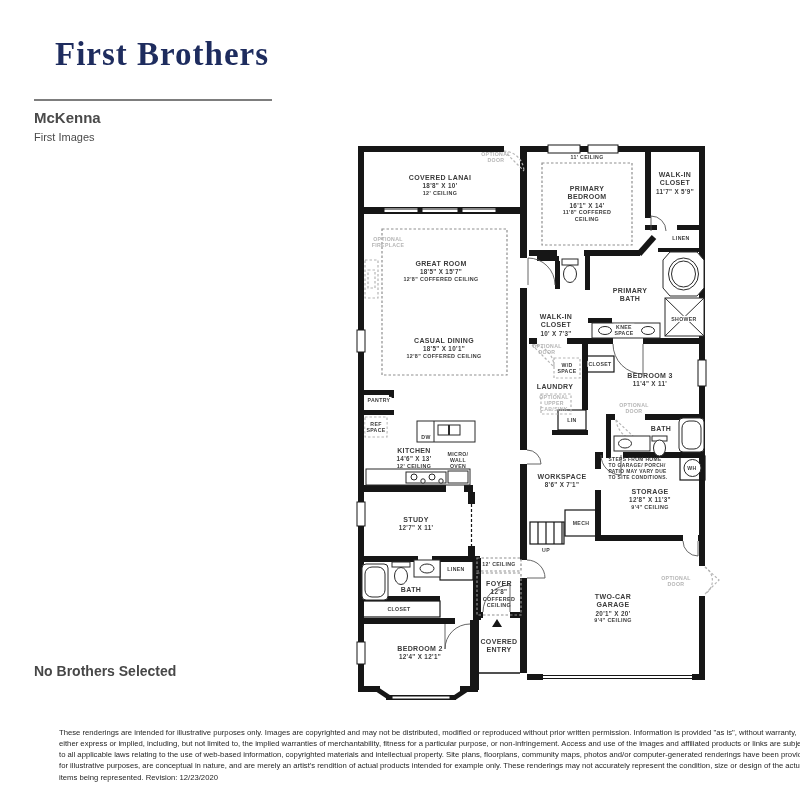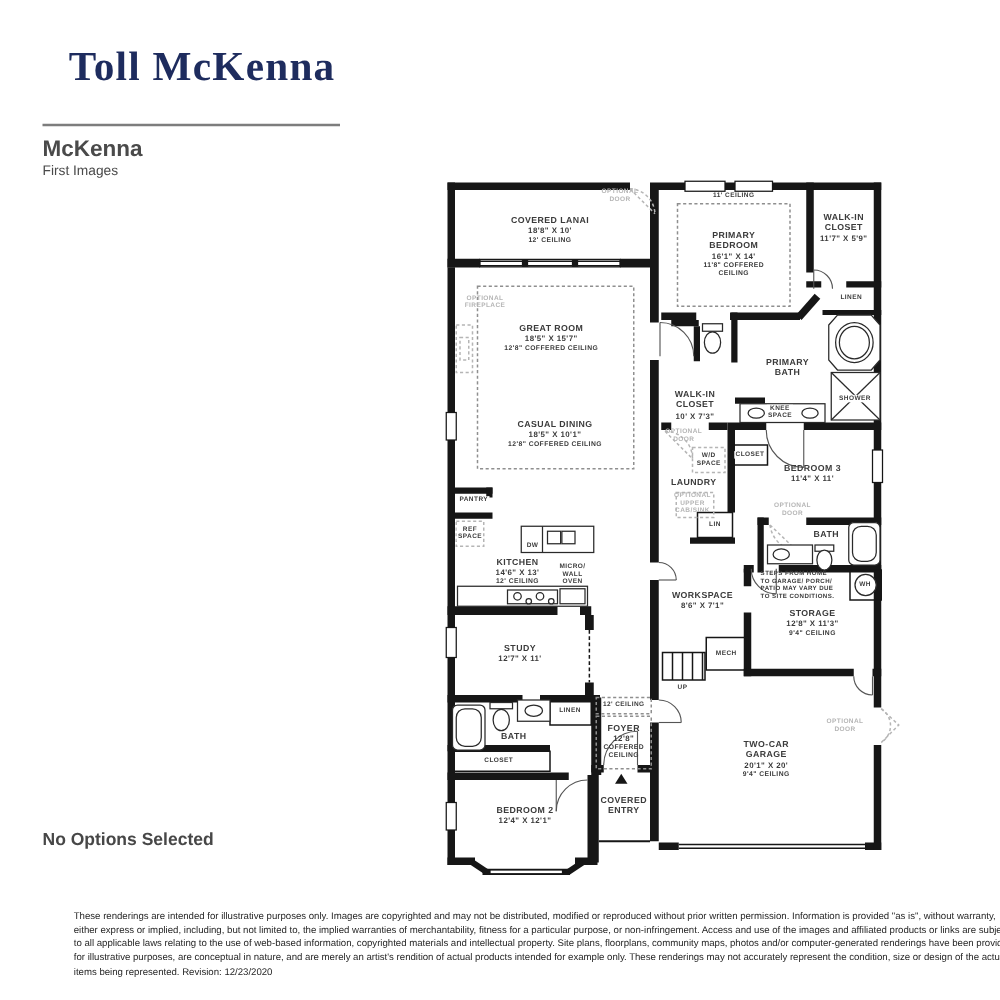--- a/index.html
+++ b/index.html
@@ -2,21 +2,21 @@
 <html><head>
 <meta charset="utf-8">
 <style>
   html,body{margin:0;padding:0;}
   body{width:800px;height:800px;background:#ffffff;position:relative;overflow:hidden;
        font-family:"Liberation Sans",sans-serif;}
   
   .logo{position:absolute;left:55px;top:36px;font-family:"Liberation Serif",serif;
         font-weight:700;font-size:33px;color:#1e2c5e;letter-spacing:1px;}
   .rule{position:absolute;left:34px;top:99px;width:238px;height:2px;background:#7d7d7d;}
-  .plan-name{position:absolute;left:34px;top:109px;font-size:18px;font-weight:700;color:#4a4a4a;}
+  .plan-name{position:absolute;left:34px;top:109px;font-size:15px;font-weight:700;color:#4a4a4a;}
   .floor-name{position:absolute;left:34px;top:131px;font-size:11px;color:#4a4a4a;}
   .no-options{position:absolute;left:34px;top:663px;font-size:14px;font-weight:700;color:#474747;}
   .disclaimer{position:absolute;left:27px;top:727px;width:755px;font-size:7.7px;
               line-height:1.45;color:#262626;margin-left:32px;}
   
   .plan{position:absolute;left:348px;top:138px;width:376px;height:570px;}
   .plan svg{position:absolute;left:0;top:0;}
   .lbl{position:absolute;transform:translate(-50%,-50%);text-align:center;color:#3b3b3b;
        letter-spacing:0.35px;line-height:1.2;white-space:nowrap;z-index:3;}
   .ln.name{font-size:7px;font-weight:700;}
@@ -24,25 +24,25 @@
   .ln.ceil{font-size:5.4px;font-weight:700;}
   .lbl.tiny .ln{font-size:5.2px;font-weight:700;}
   .lbl.opt{color:#b5b5b5;}
   .lbl.bg{background:#ffffff;padding:0 1px;}
   .lbl.steps{text-align:left;}
   .lbl.steps .ln{font-size:4.9px;}
 </style>
 </head>
 <body>
 
-<div class="logo">Toll McKenna</div>
+<div class="logo">First Brothers</div>
 <div class="rule"></div>
 <div class="plan-name">McKenna</div>
 <div class="floor-name">First Images</div>
-<div class="no-options">No Options Selected</div>
+<div class="no-options">No Brothers Selected</div>
 <div class="disclaimer">These renderings are intended for illustrative purposes only. Images are copyrighted and may not be distributed, modified or reproduced without prior written permission. Information is provided "as is", without warranty, either express or implied, including, but not limited to, the implied warranties of merchantability, fitness for a particular purpose, or non-infringement. Access and use of the images and affiliated products or links are subject to all applicable laws relating to the use of web-based information, copyrighted materials and intellectual property. Site plans, floorplans, community maps, photos and/or computer-generated renderings have been provided for illustrative purposes, are conceptual in nature, and are merely an artist's rendition of actual products intended for example only. These renderings may not accurately represent the condition, size or design of the actual items being represented. Revision: 12/23/2020</div>
 
 <div class="plan">
 <svg width="376" height="570" viewBox="0 0 376 570">
 
   <g fill="#161616">
     <rect x="10" y="8" width="146" height="6"></rect>
     <rect x="10" y="8" width="6" height="68"></rect>
     <rect x="10" y="69" width="26" height="7"></rect>
     <rect x="148" y="69" width="26" height="7"></rect>

